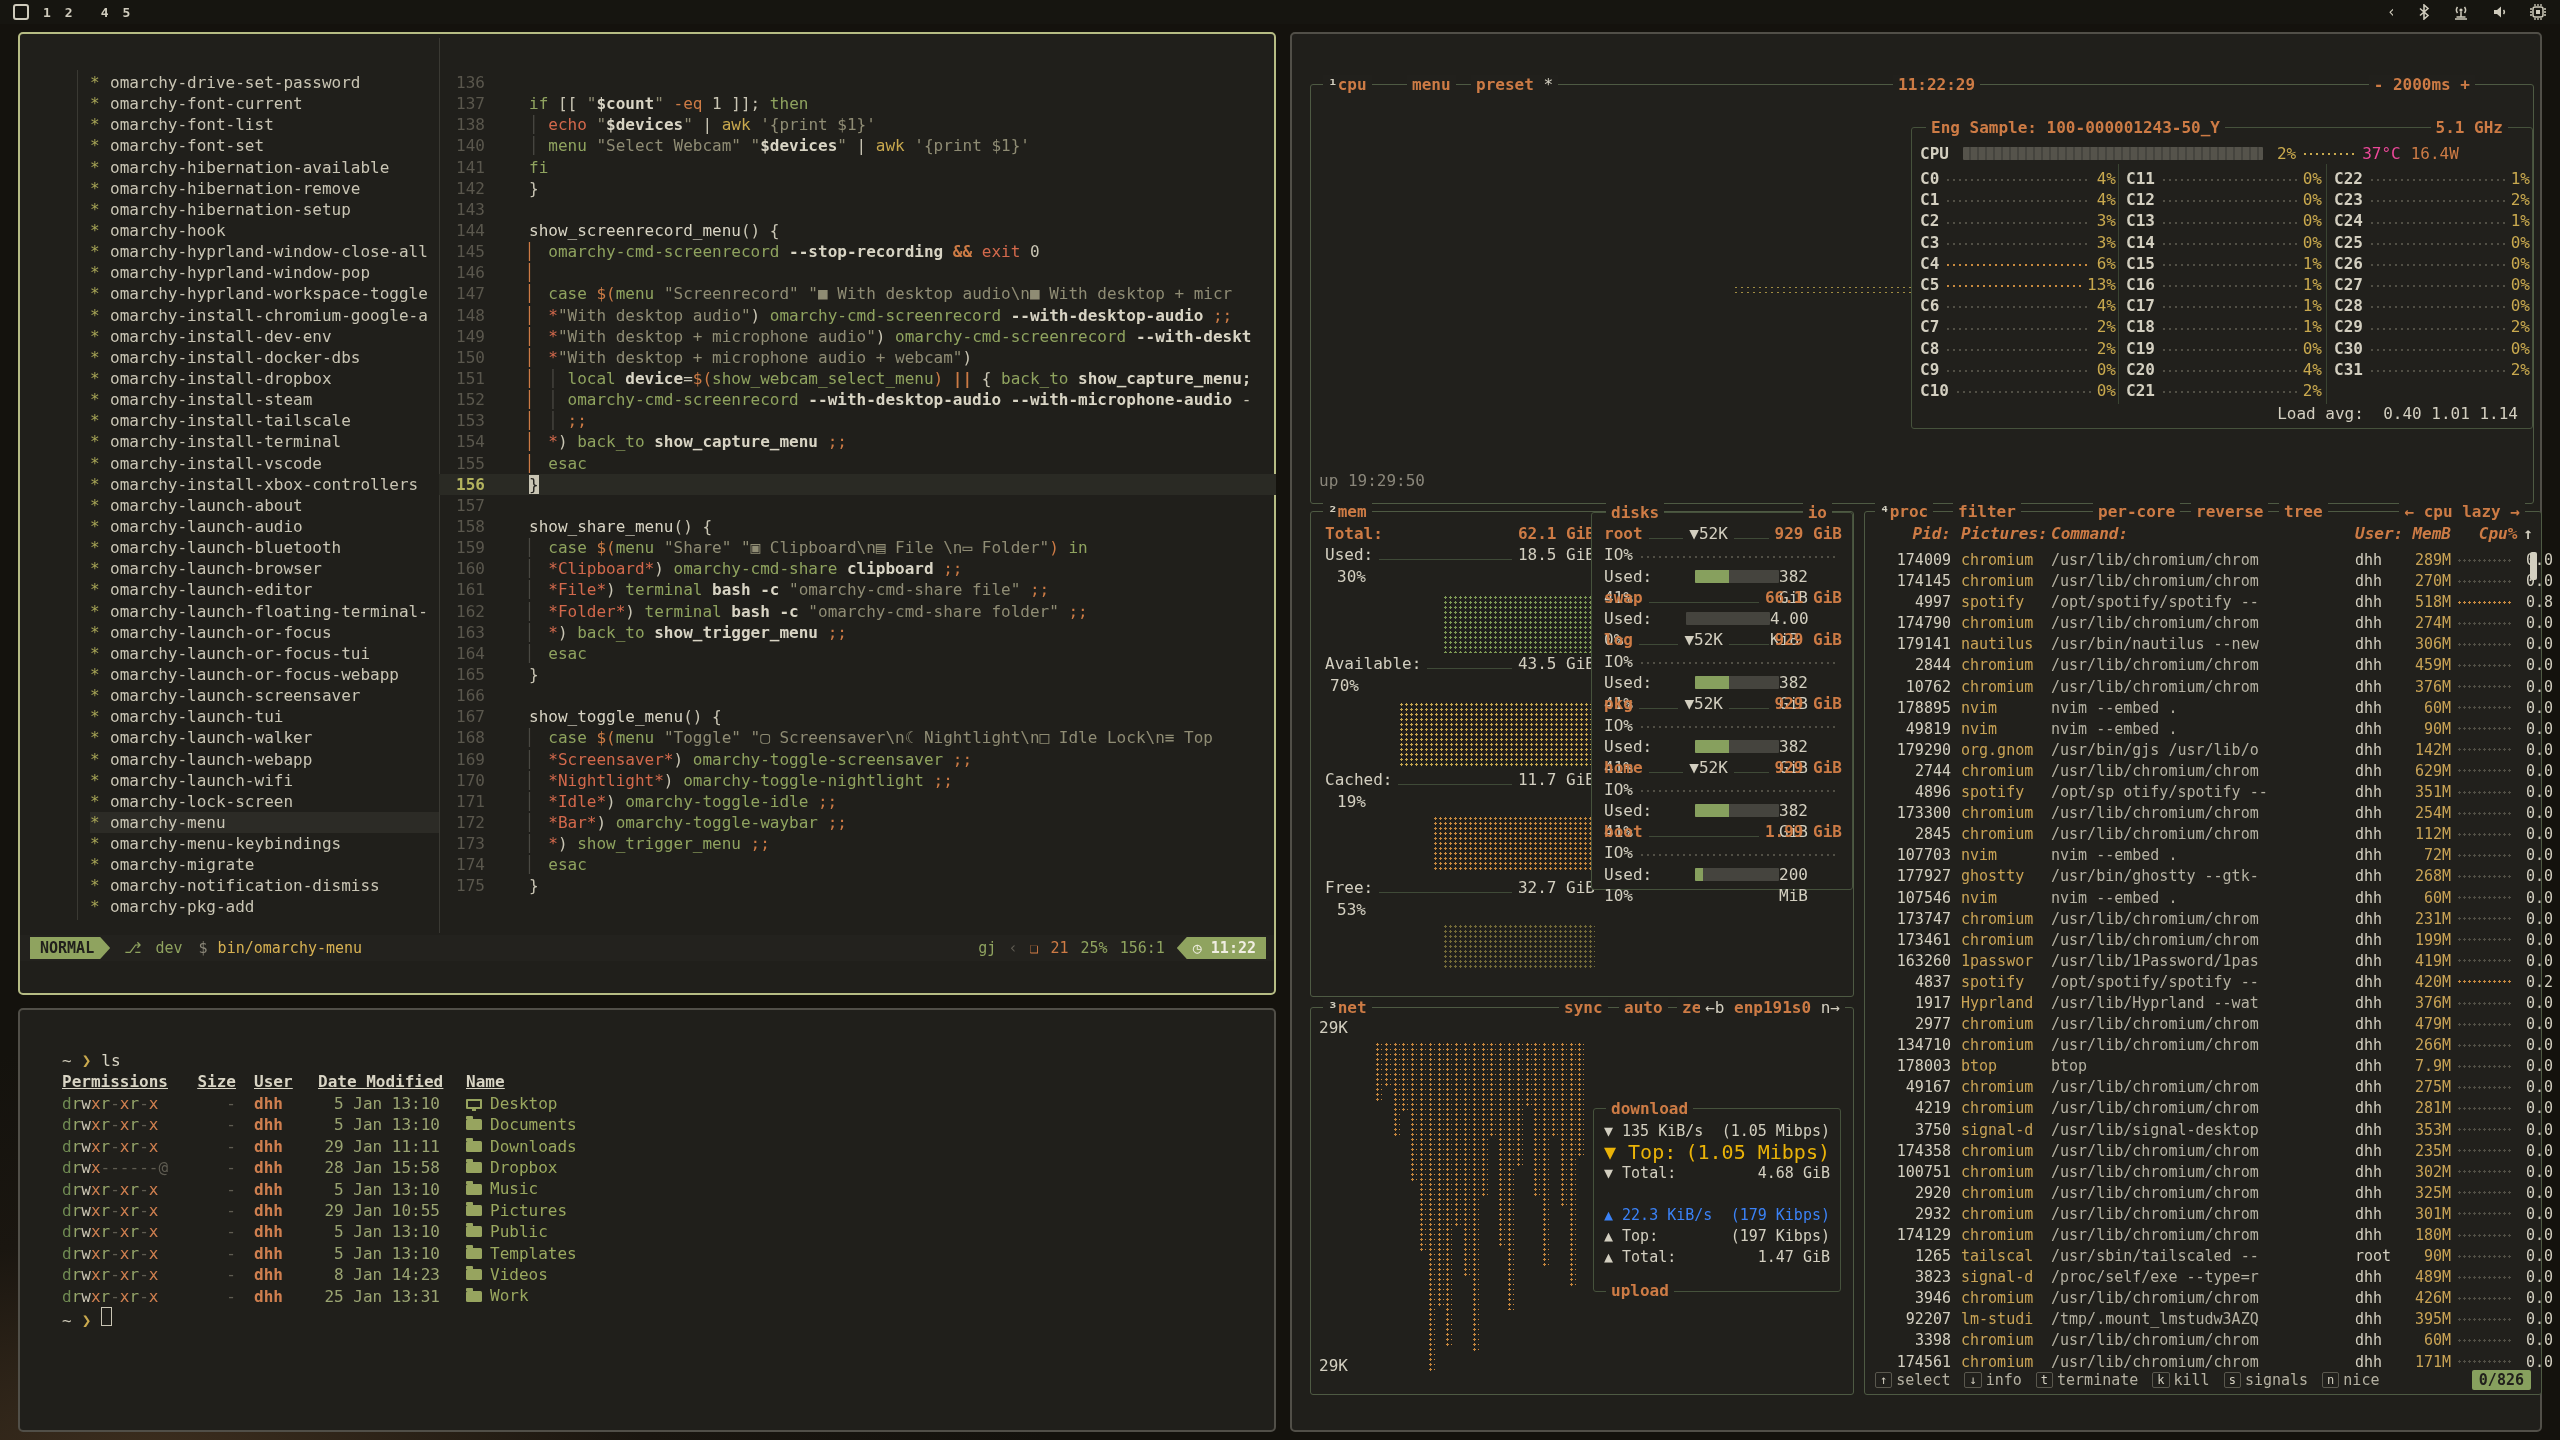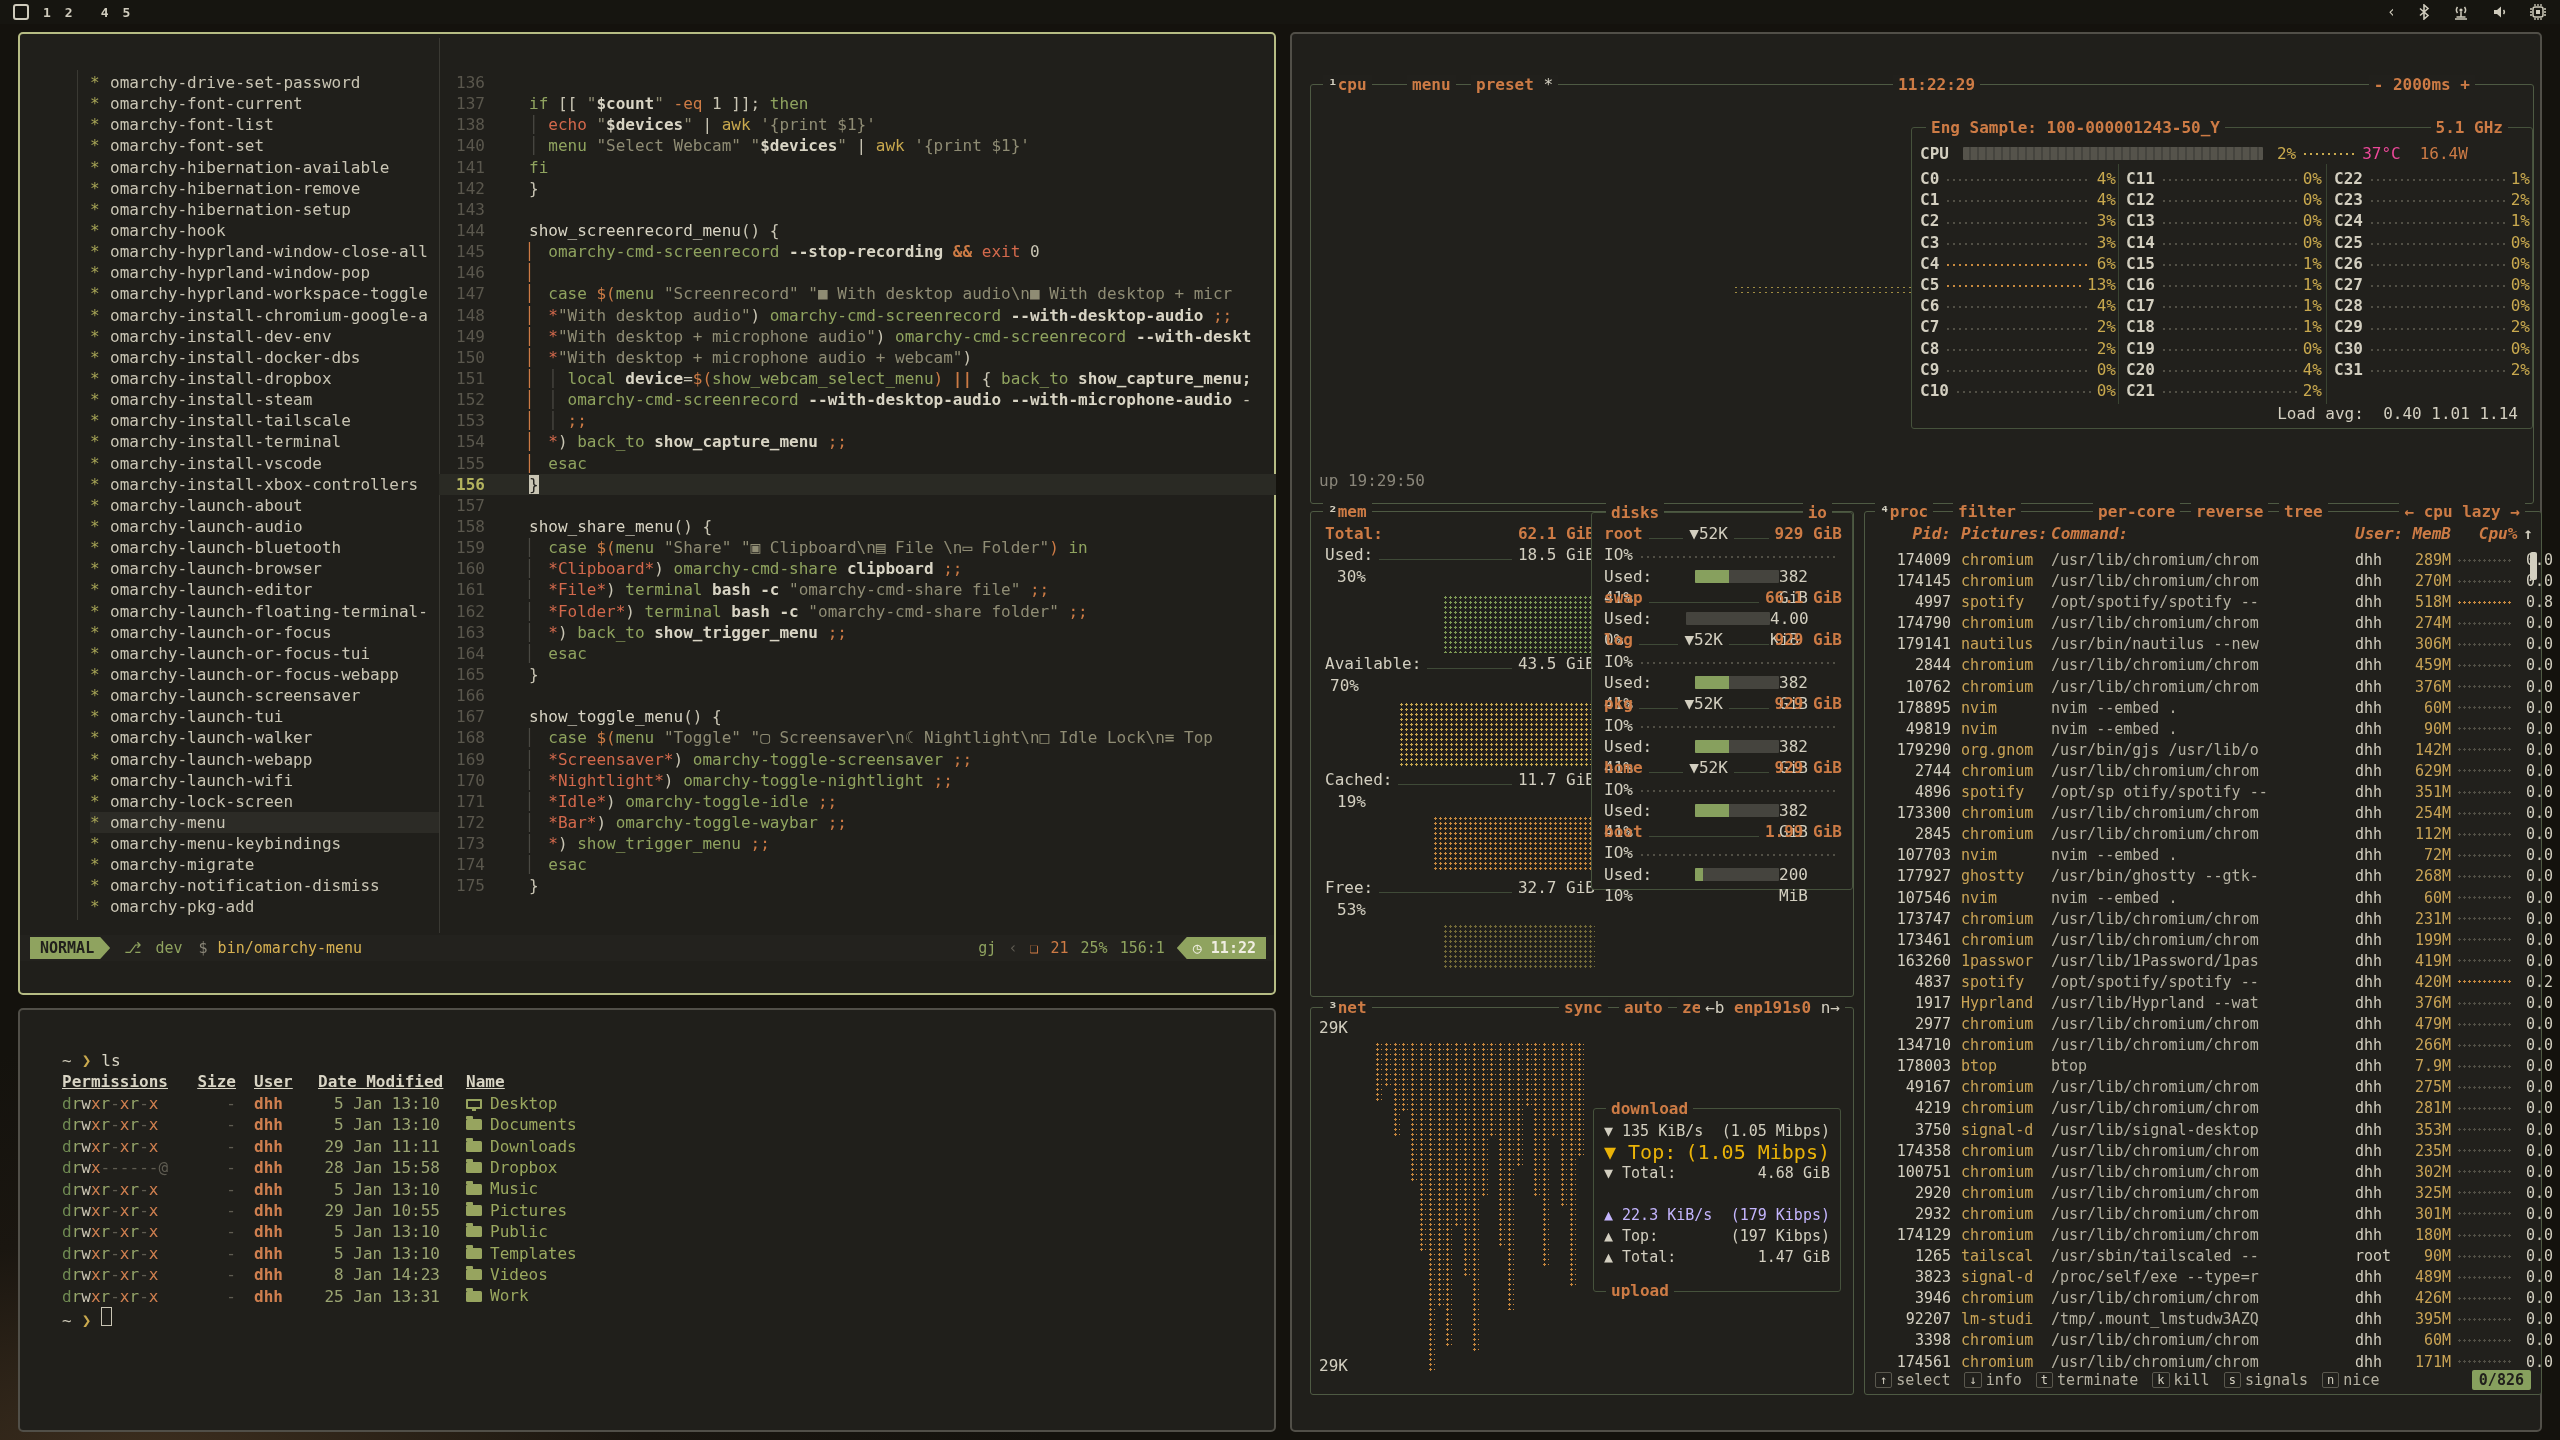--- a/index.html
+++ b/index.html
@@ -265,21 +265,21 @@
 
       <div class="bbox" style="left:600px;top:42px;width:622px;height:302px;border-color:#46523c;">
         <span class="btitle" style="left:14px;"><span class="t-orange">Eng Sample: 100-000001243-50_Y</span></span>
         <span class="btitle" style="right:24px;"><span class="t-orange">5.1 GHz</span></span>
         <div style="position:absolute;left:8px;top:16px;right:10px;display:flex;align-items:center;font-size:16px;">
           <span style="font-weight:bold;color:#d3cfc0;">CPU</span>
           <span class="meter" style="width:300px;margin-left:14px;"></span>
           <span style="color:#c9a94e;margin-left:14px;">2%</span>
           <span class="dots yellow" style="max-width:54px;"></span>
           <span style="color:#ec4899;">37°C</span>
-          <span style="color:#cd7b45;margin-left:19px;">16.4W</span>
+          <span style="color:#cd7b45;margin-left:10px;">16.4W</span>
         </div>
         <div class="corecol" id="corecol-0" style="left:8px;">
             <div class="corerow">
               <span class="cl">C0</span>
               <span class="dots"></span>
               <span class="cp">4%</span>
             </div>
             <div class="corerow">
               <span class="cl">C1</span>
               <span class="dots"></span>
@@ -648,21 +648,21 @@
             </div>
             <div style="display: flex; justify-content: space-between; font-size: 20px; line-height: 21px; color: #eab308;">
               <span>▼ Top:</span>
               <span>(1.05 Mibps)</span>
             </div>
             <div style="display: flex; justify-content: space-between; font-size: 15px; line-height: 21px; color: rgb(211, 207, 192);">
               <span>▼ Total:</span>
               <span>4.68 GiB</span>
             </div>
             <div style="height: 21px;"></div>
-            <div style="display: flex; justify-content: space-between; font-size: 15px; line-height: 21px; color: #c4b5fd;">
+            <div style="display: flex; justify-content: space-between; font-size: 15px; line-height: 21px; color: #3b82f6;">
               <span>▲ 22.3 KiB/s</span>
               <span>(179 Kibps)</span>
             </div>
             <div style="display: flex; justify-content: space-between; font-size: 15px; line-height: 21px; color: rgb(211, 207, 192);">
               <span>▲ Top:</span>
               <span>(197 Kibps)</span>
             </div>
             <div style="display: flex; justify-content: space-between; font-size: 15px; line-height: 21px; color: rgb(211, 207, 192);">
               <span>▲ Total:</span>
               <span>1.47 GiB</span>

